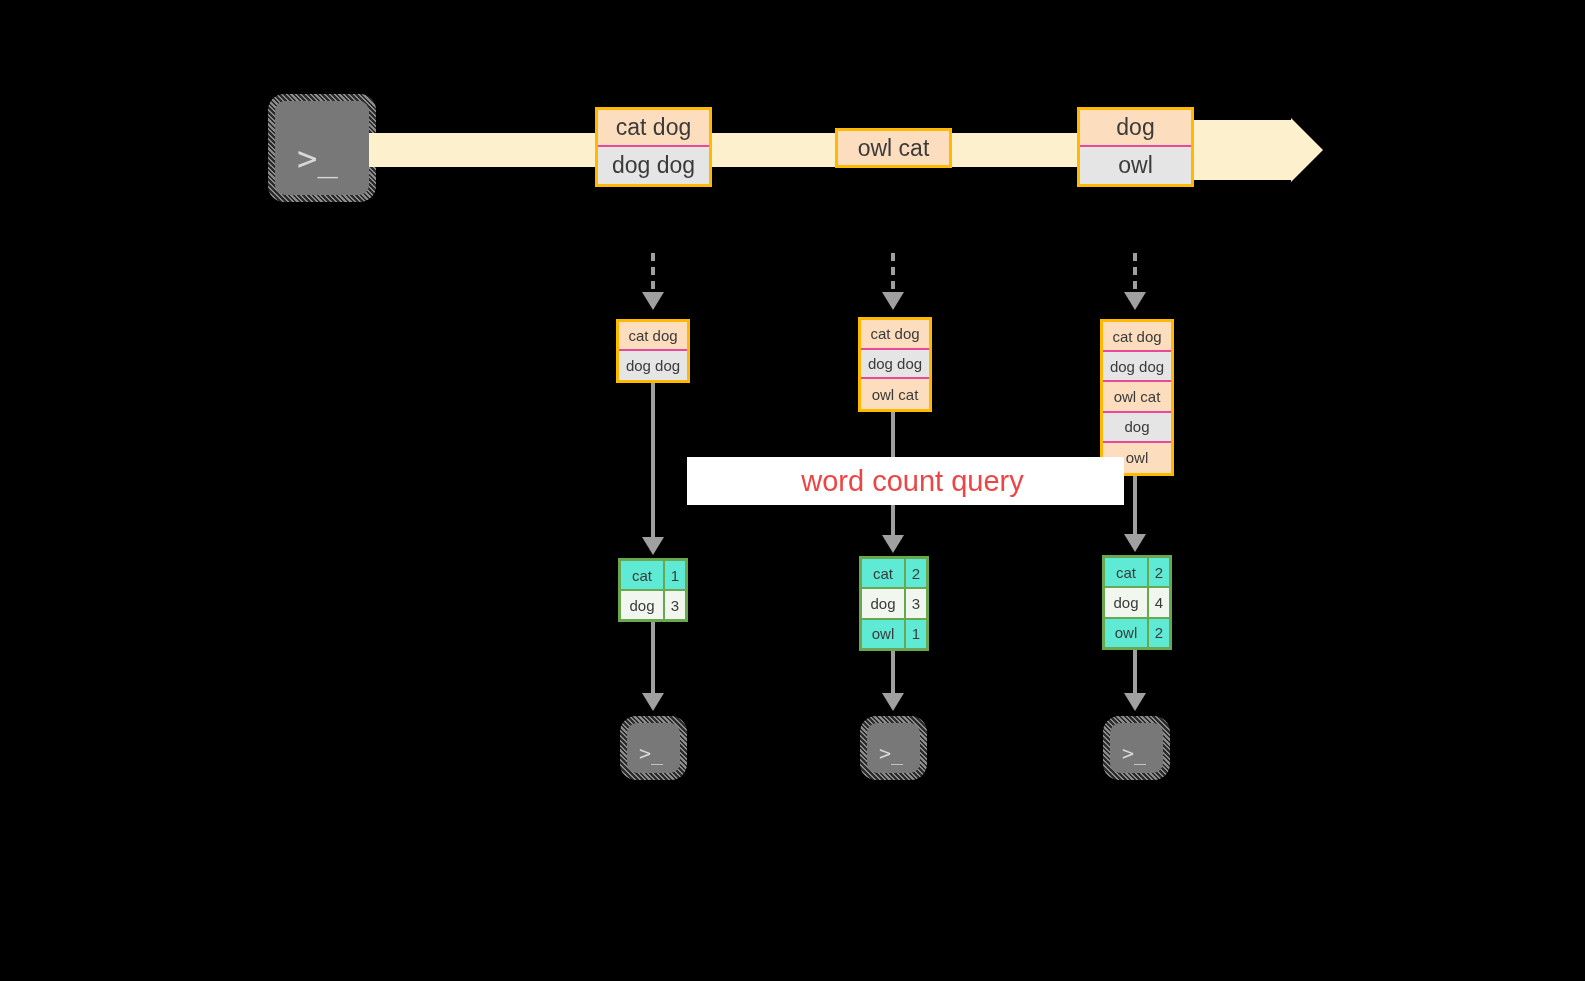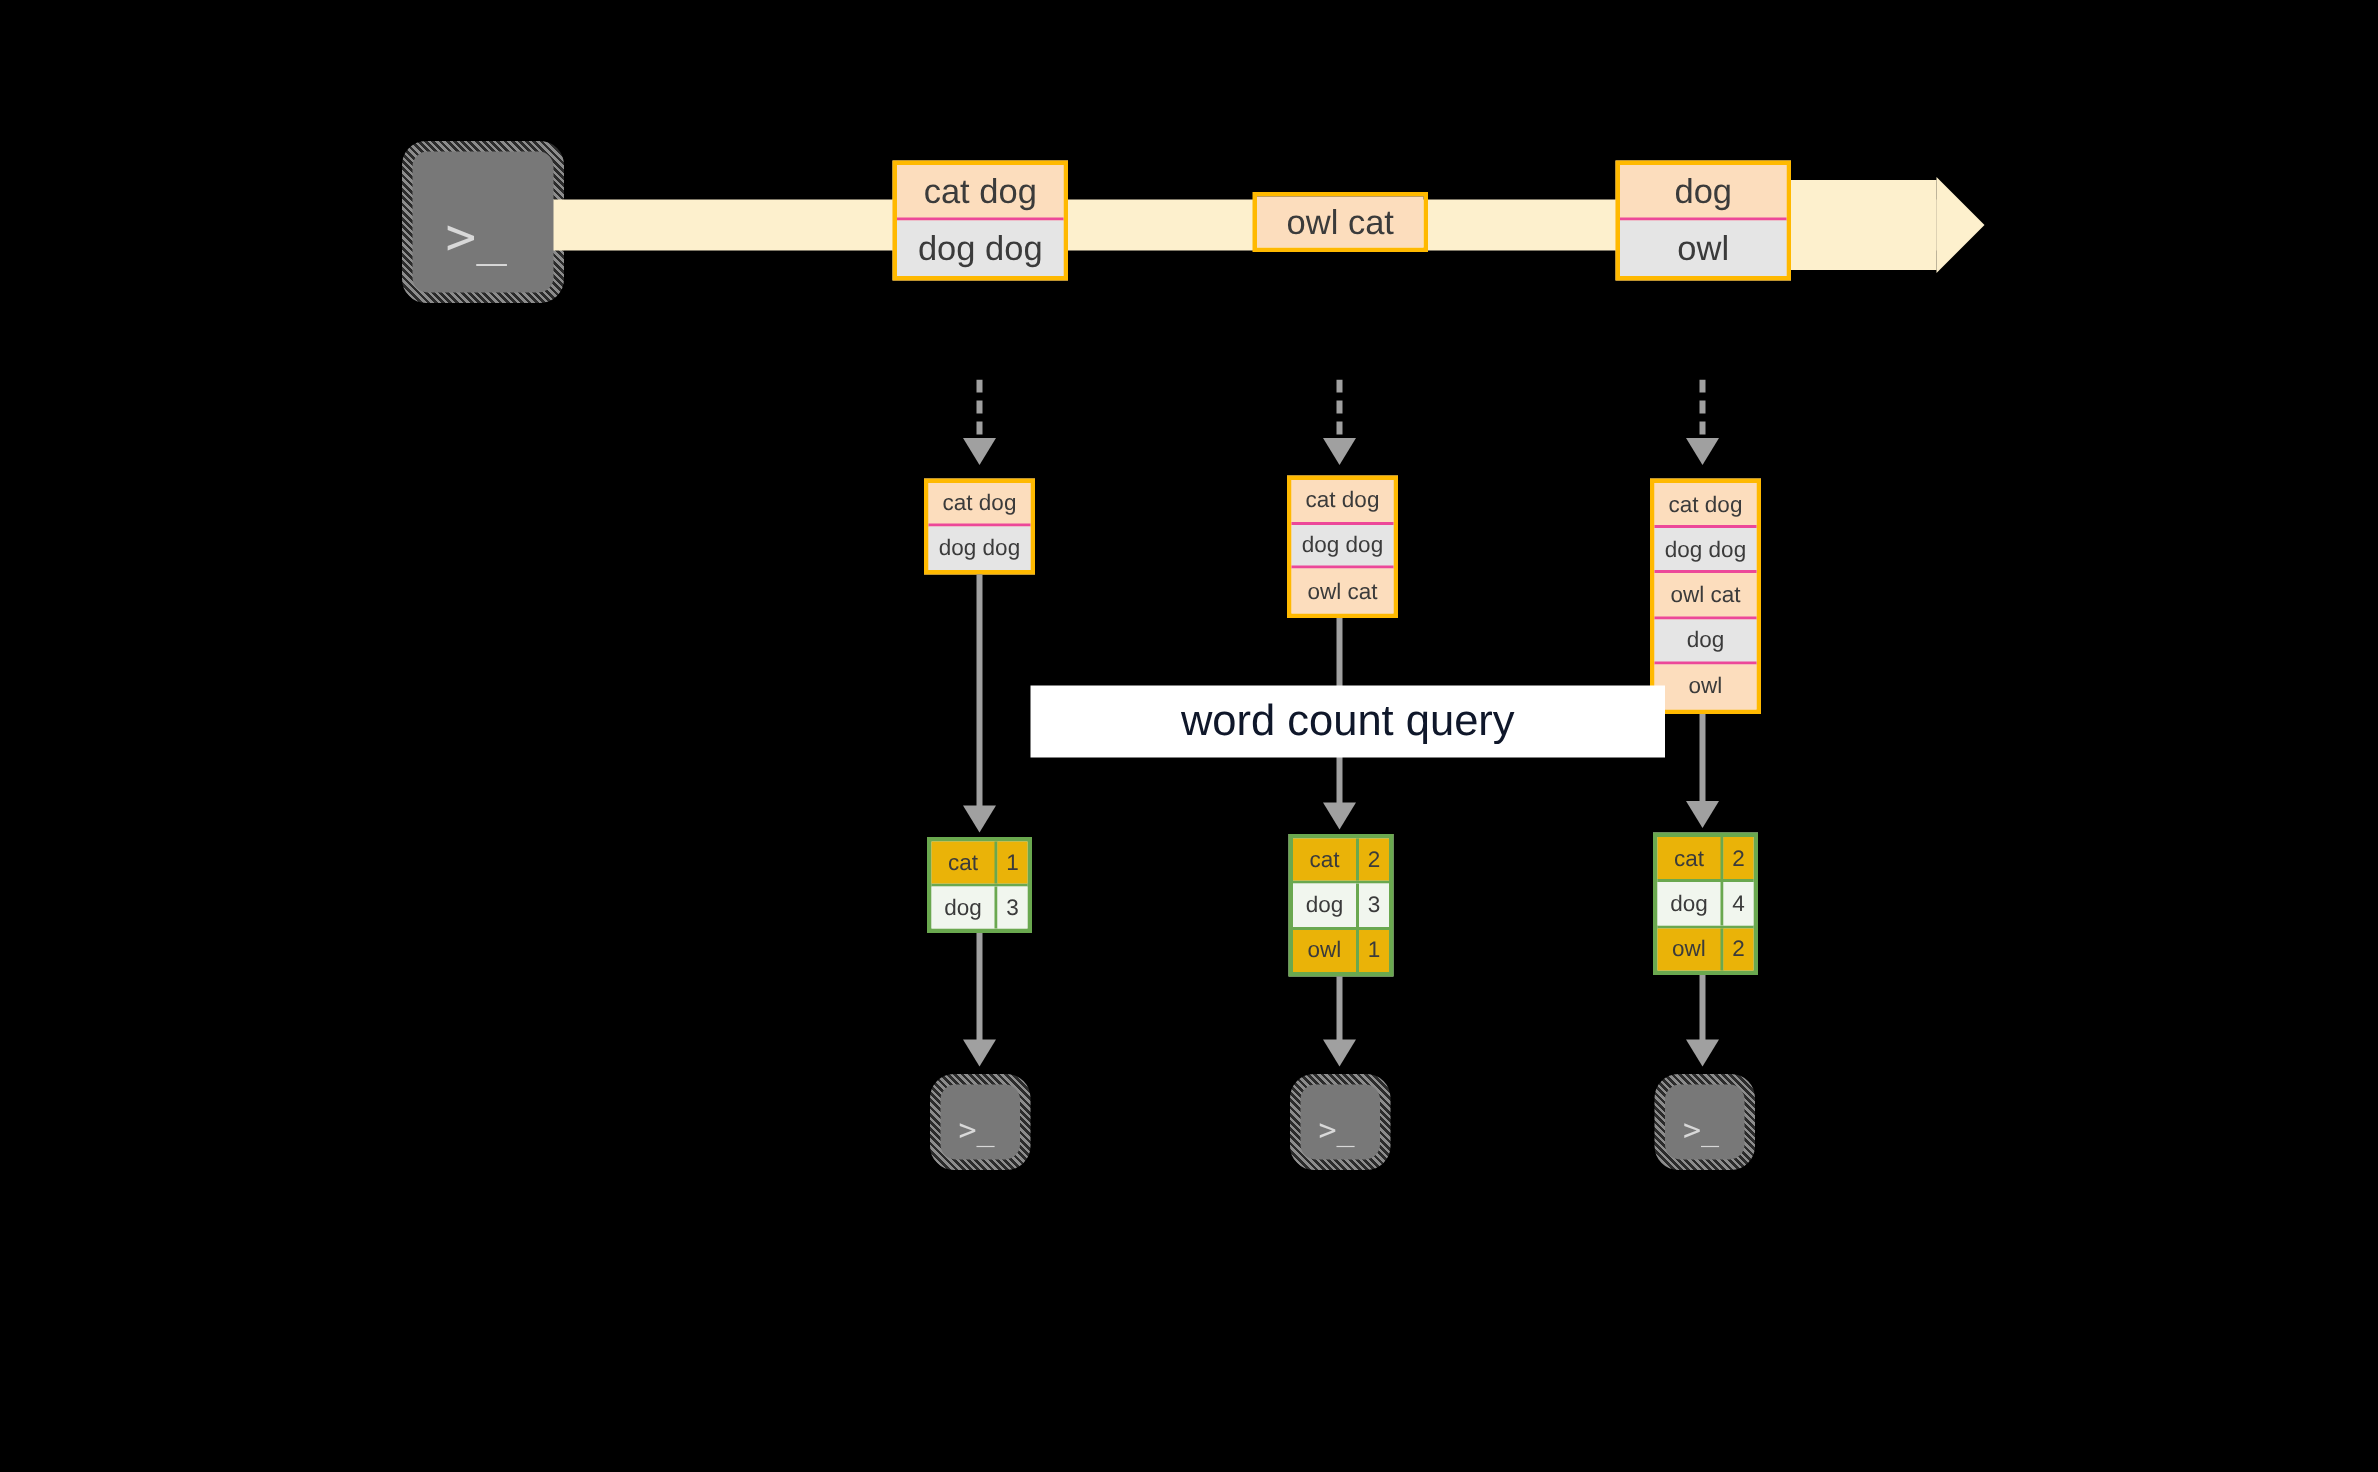--- a/index.html
+++ b/index.html
@@ -101,21 +101,21 @@
     border-bottom: 2px solid #6aa84f;
     box-sizing: border-box;
   }
   .grow:last-child { border-bottom: none; }
   .gword, .gnum {
     box-sizing: border-box;
     display: flex;
     align-items: center;
     justify-content: center;
     color: #3b3b3b;
-    background: #eab308;
+    background: #5eead4;
     white-space: nowrap;
   }
   .gword { border-right: 2px solid #6aa84f; }
   .grow.light .gword, .grow.light .gnum { background: #f1f6ee; }
 
   
   .vline {
     position: absolute;
     background: #a0a0a0;
     width: 4px;
@@ -134,23 +134,24 @@
     border-top: 18px solid #a0a0a0;
   }
 
   
   .query-label {
     position: absolute;
     background: #ffffff;
     display: flex;
     align-items: center;
     justify-content: center;
-    color: #0f172a;
+    color: #ef4444;
     z-index: 30;
     white-space: nowrap;
+    padding-left: 14px;
   }
 </style>
 </head>
 <body>
 
 <div id="canvas">
 
   <div class="terminal" style="left:268px; top:94px; width:108px; height:108px;">
     <div class="hatch"></div>
     <div class="inner"></div>

